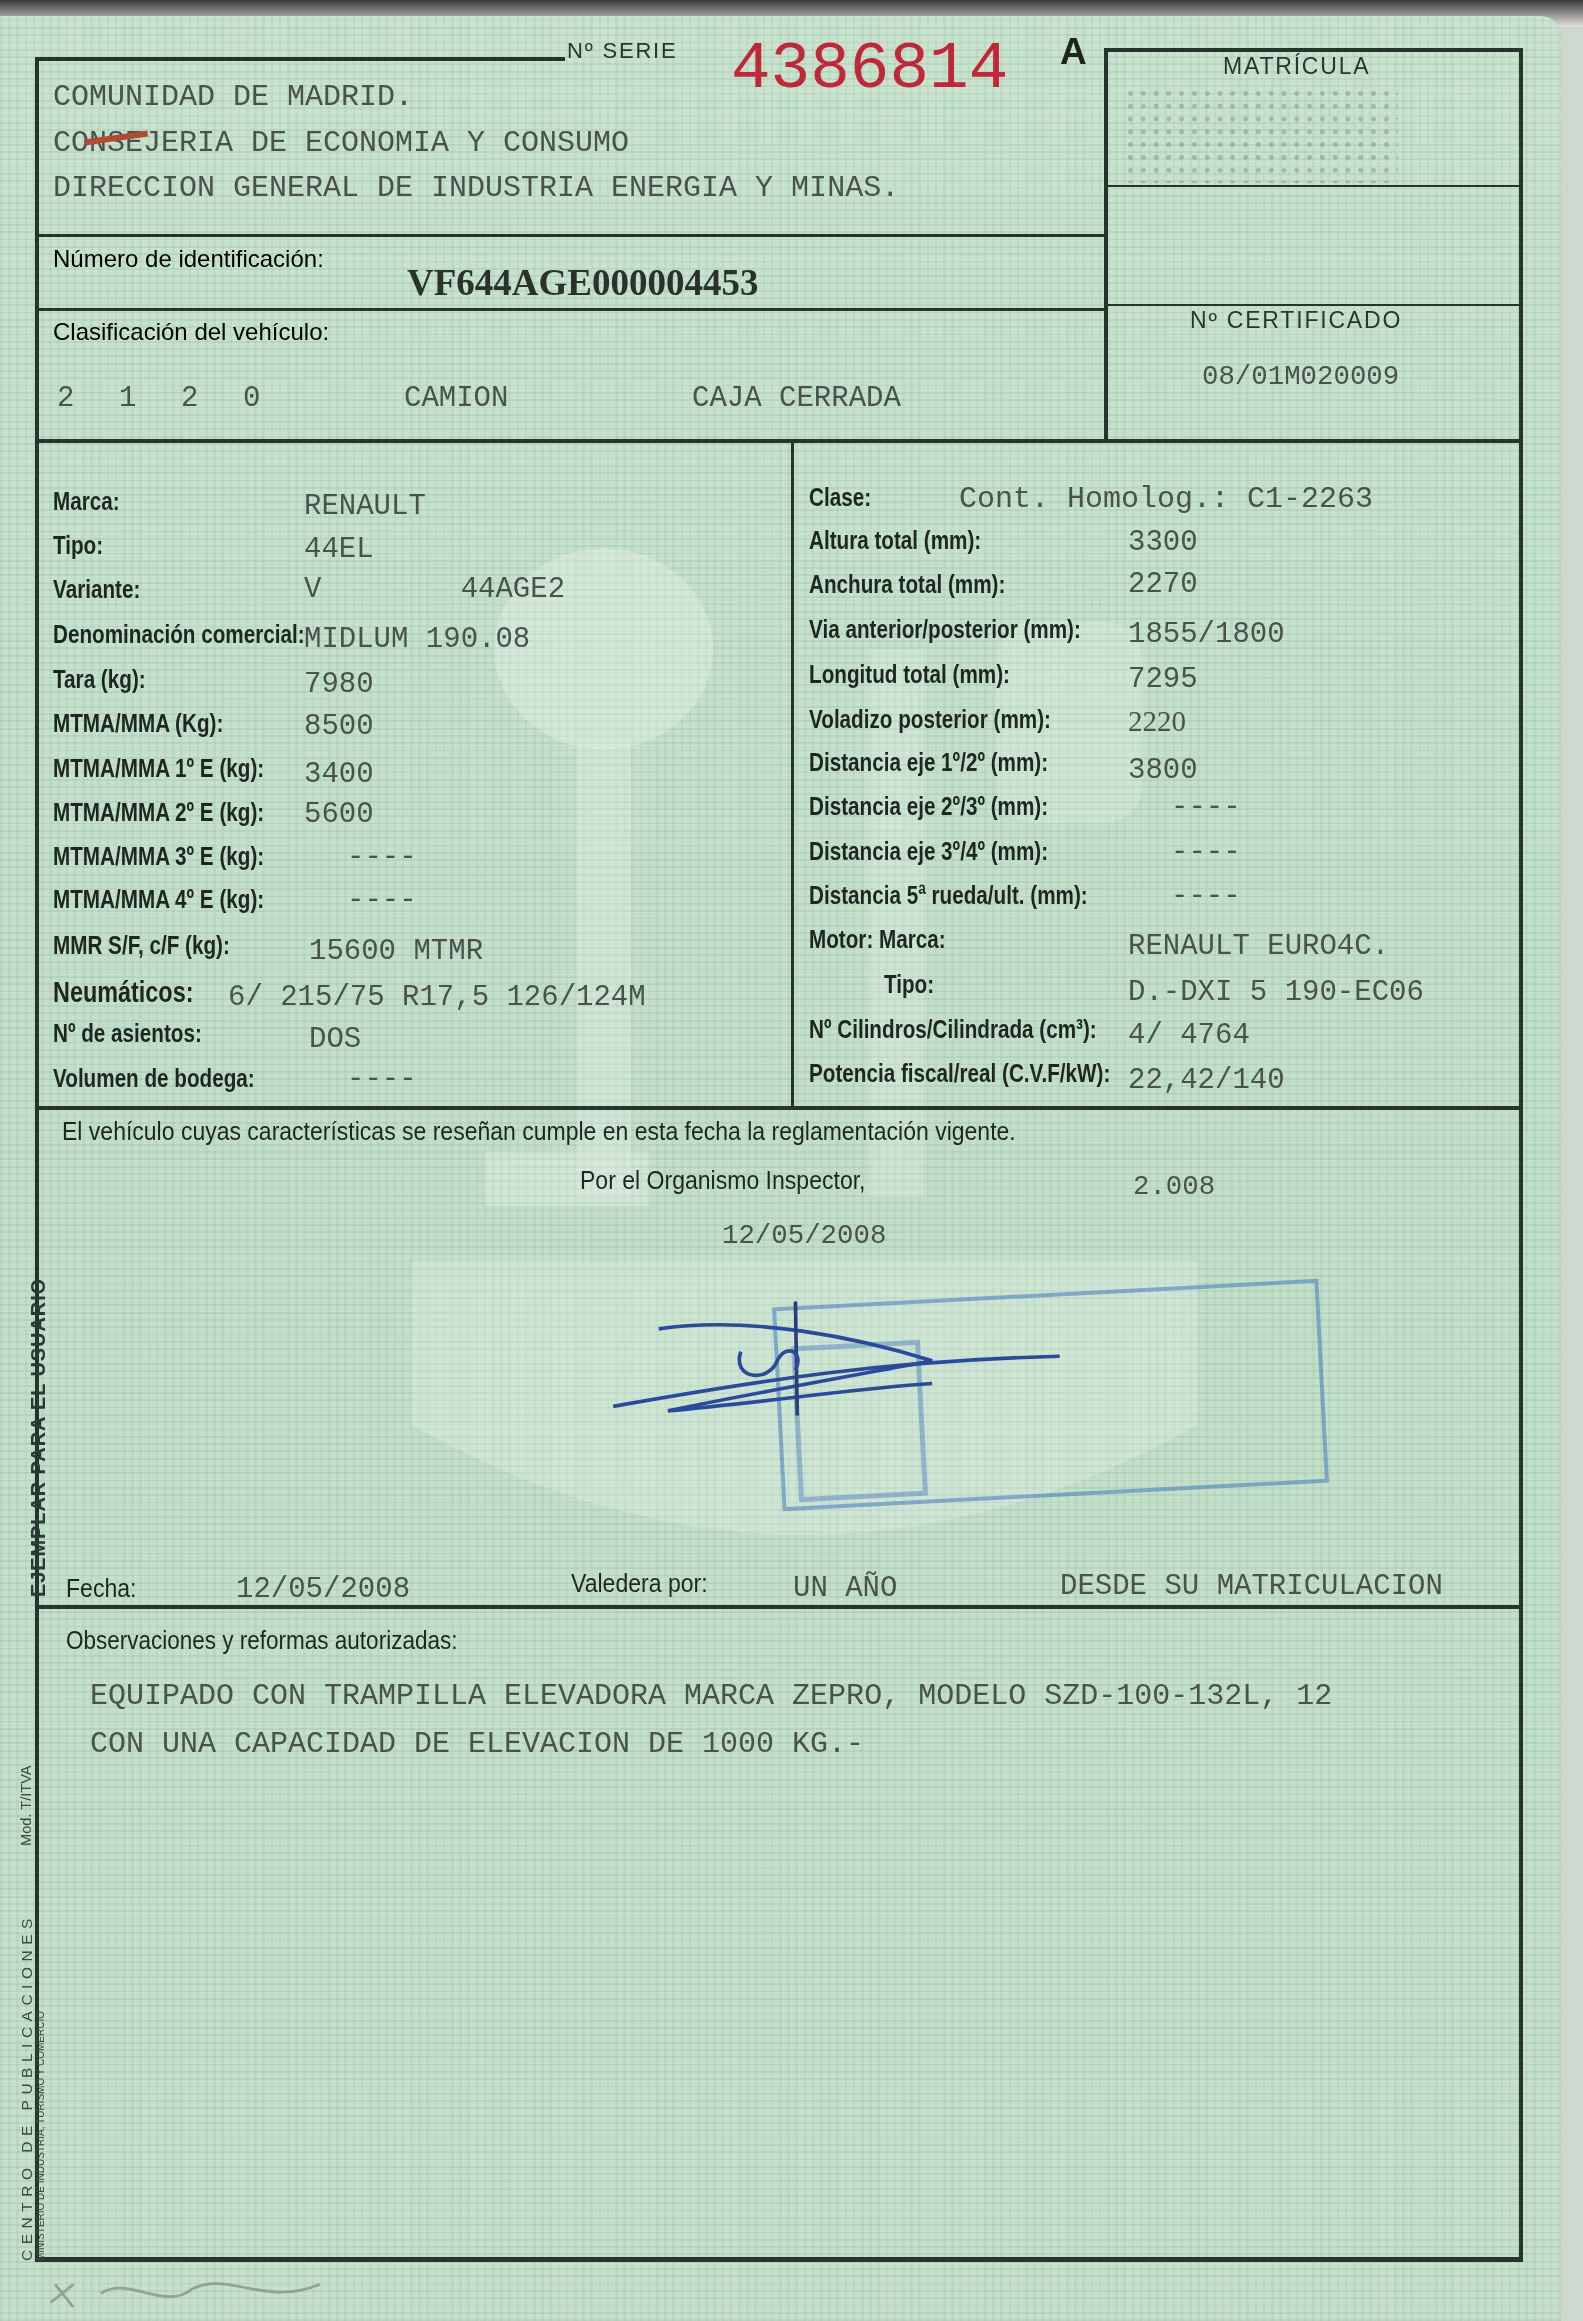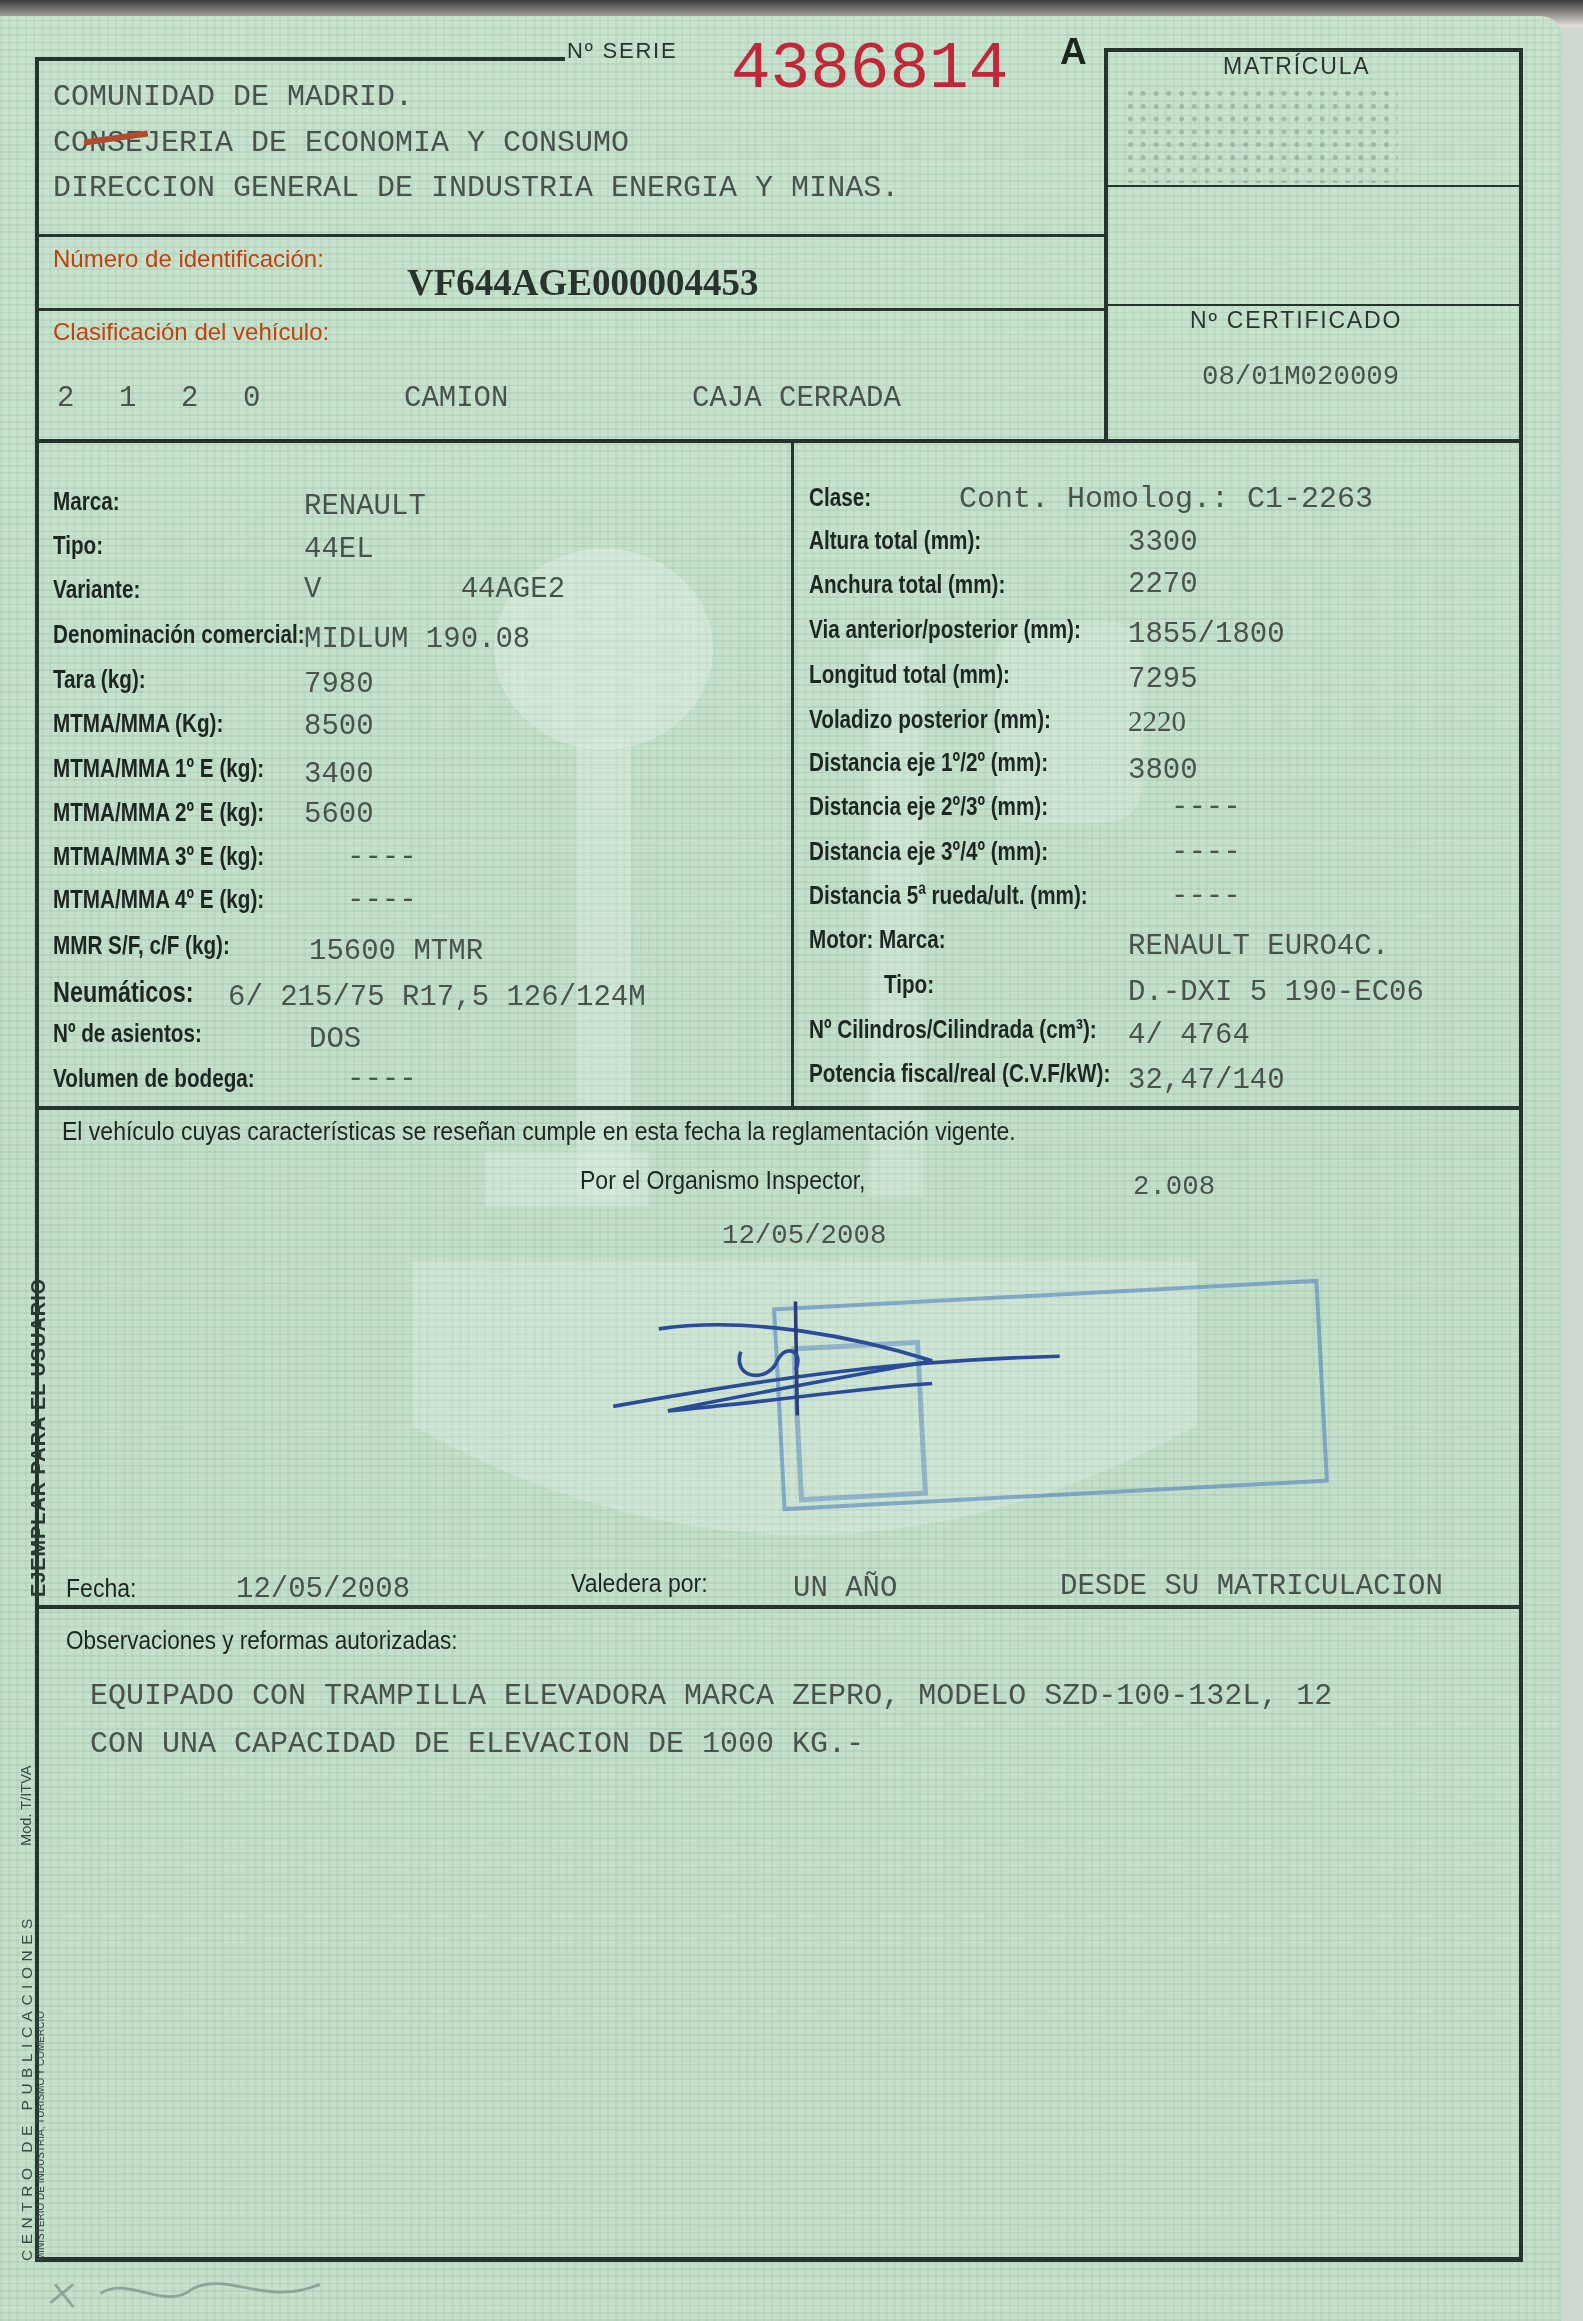--- a/index.html
+++ b/index.html
@@ -7,21 +7,21 @@
     font-family:"Liberation Sans",sans-serif;color:#2b3530;}
   .paper{position:absolute;left:0;top:16.4px;width:1561px;height:2305px;
     background:
       repeating-linear-gradient(0deg, rgba(120,170,140,0.18) 0px, rgba(120,170,140,0.18) 1.8px, rgba(255,255,255,0) 1.8px, rgba(255,255,255,0) 7.3px),
       repeating-linear-gradient(90deg, rgba(110,160,130,0.10) 0px, rgba(110,160,130,0.10) 2.7px, rgba(255,255,255,0) 2.7px, rgba(255,255,255,0) 8.2px),
       linear-gradient(180deg,#c9e3cf 0%,#c3dfca 50%,#c6e0cc 100%);
     border-top-right-radius:20px;}
   .topstrip{position:absolute;left:0;top:0;width:1583px;height:27.4px;background:linear-gradient(#3a3a3a,#e6e2dc);}
   .line{position:absolute;background:#25352d;}
   .mono{font-family:"Liberation Mono",monospace;color:#4a524e;}
-  .lbl{font-family:"Liberation Sans",sans-serif;color:#c2410c;}
+  .lbl{font-family:"Liberation Sans",sans-serif;color:#000000;}
   .cond{font-family:"Liberation Sans",sans-serif;font-weight:bold;transform:scaleX(0.78);transform-origin:left center;display:inline-block;white-space:nowrap;color:#1e2622;}
   .abs{position:absolute;white-space:nowrap;}
   .watermark{position:absolute;left:302px;top:512px;width:996px;height:1096px;opacity:0.35;pointer-events:none;}
   .stamp{position:absolute;left:777px;top:1293px;width:539px;height:196px;border:4.6px solid rgba(70,120,190,0.55);transform:rotate(-3deg);}
   .stamp-inner{position:absolute;left:795px;top:1343px;width:119px;height:146px;border:5.5px solid rgba(70,120,190,0.45);transform:rotate(-3deg);}
   .dots{position:absolute;left:1124px;top:87px;width:274px;height:96px;
     background-image:radial-gradient(circle,rgba(120,140,130,0.75) 2.3px,transparent 2.7px);background-size:12.8px 12.8px;opacity:0.6;}
 </style>
 </head>
 <body>
@@ -133,21 +133,21 @@
   <div class="abs mono" style="left:1171px;top:836px;font-size:29px;">----</div>
   <div class="abs" style="left:809px;top:880px;font-size:26.5px;"><span class="cond">Distancia 5ª rueda/ult. (mm):</span></div>
   <div class="abs mono" style="left:1171px;top:880px;font-size:29px;">----</div>
   <div class="abs" style="left:809px;top:924px;font-size:26.5px;"><span class="cond">Motor: Marca:</span></div>
   <div class="abs mono" style="left:1128px;top:930px;font-size:29px;">RENAULT EURO4C.</div>
   <div class="abs" style="left:884px;top:969px;font-size:26.5px;"><span class="cond">Tipo:</span></div>
   <div class="abs mono" style="left:1128px;top:976px;font-size:29px;">D.-DXI 5 190-EC06</div>
   <div class="abs" style="left:809px;top:1014px;font-size:26.5px;"><span class="cond">Nº Cilindros/Cilindrada (cm³):</span></div>
   <div class="abs mono" style="left:1128px;top:1019px;font-size:29px;">4/ 4764</div>
   <div class="abs" style="left:809px;top:1058px;font-size:26.5px;"><span class="cond">Potencia fiscal/real (C.V.F/kW):</span></div>
-  <div class="abs mono" style="left:1128px;top:1064px;font-size:29px;">32,47/140</div>
+  <div class="abs mono" style="left:1128px;top:1064px;font-size:29px;">22,42/140</div>
 </div>
 
 <div class="abs" style="left:62px;top:1117px;font-size:25px;"><span class="cond" style="transform:scaleX(0.92);font-weight:normal;">El vehículo cuyas características se reseñan cumple en esta fecha la reglamentación vigente.</span></div>
 <div class="abs" style="left:580px;top:1166px;font-size:25.6px;"><span class="cond" style="transform:scaleX(0.9);font-weight:normal;">Por el Organismo Inspector,</span></div>
 <div class="abs mono" style="left:1133px;top:1171px;font-size:27.4px;">2.008</div>
 <div class="abs mono" style="left:722px;top:1220px;font-size:27.4px;">12/05/2008</div>
 
 <div class="stamp"></div>
 <div class="stamp-inner"></div>
 <svg class="abs" style="left:585px;top:1297px;" width="512" height="164" viewBox="0 0 560 180">

